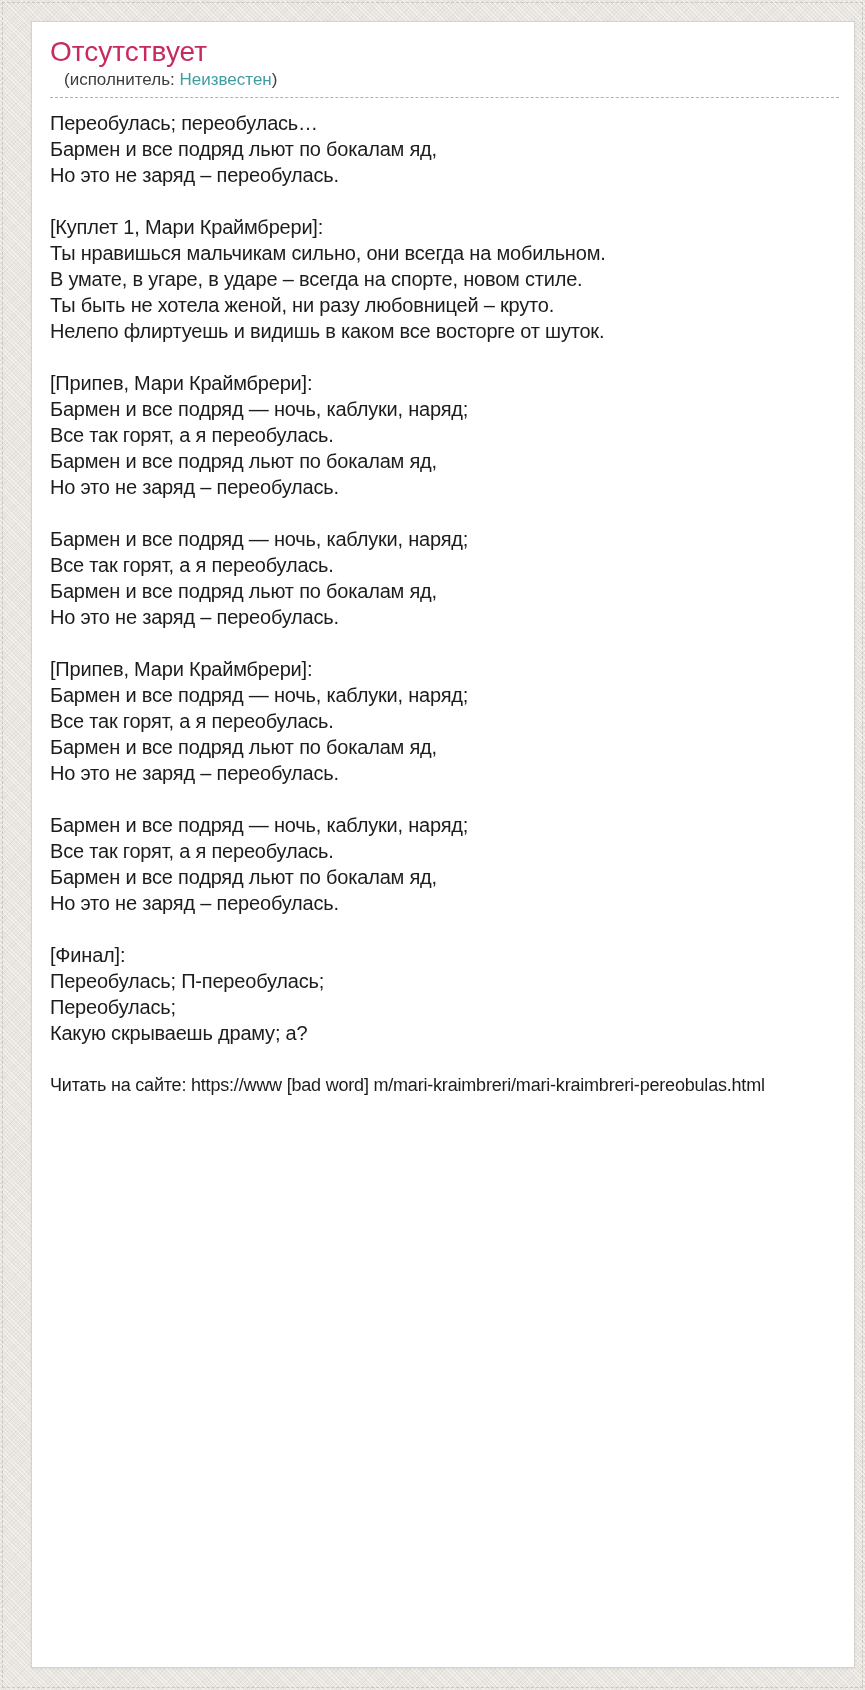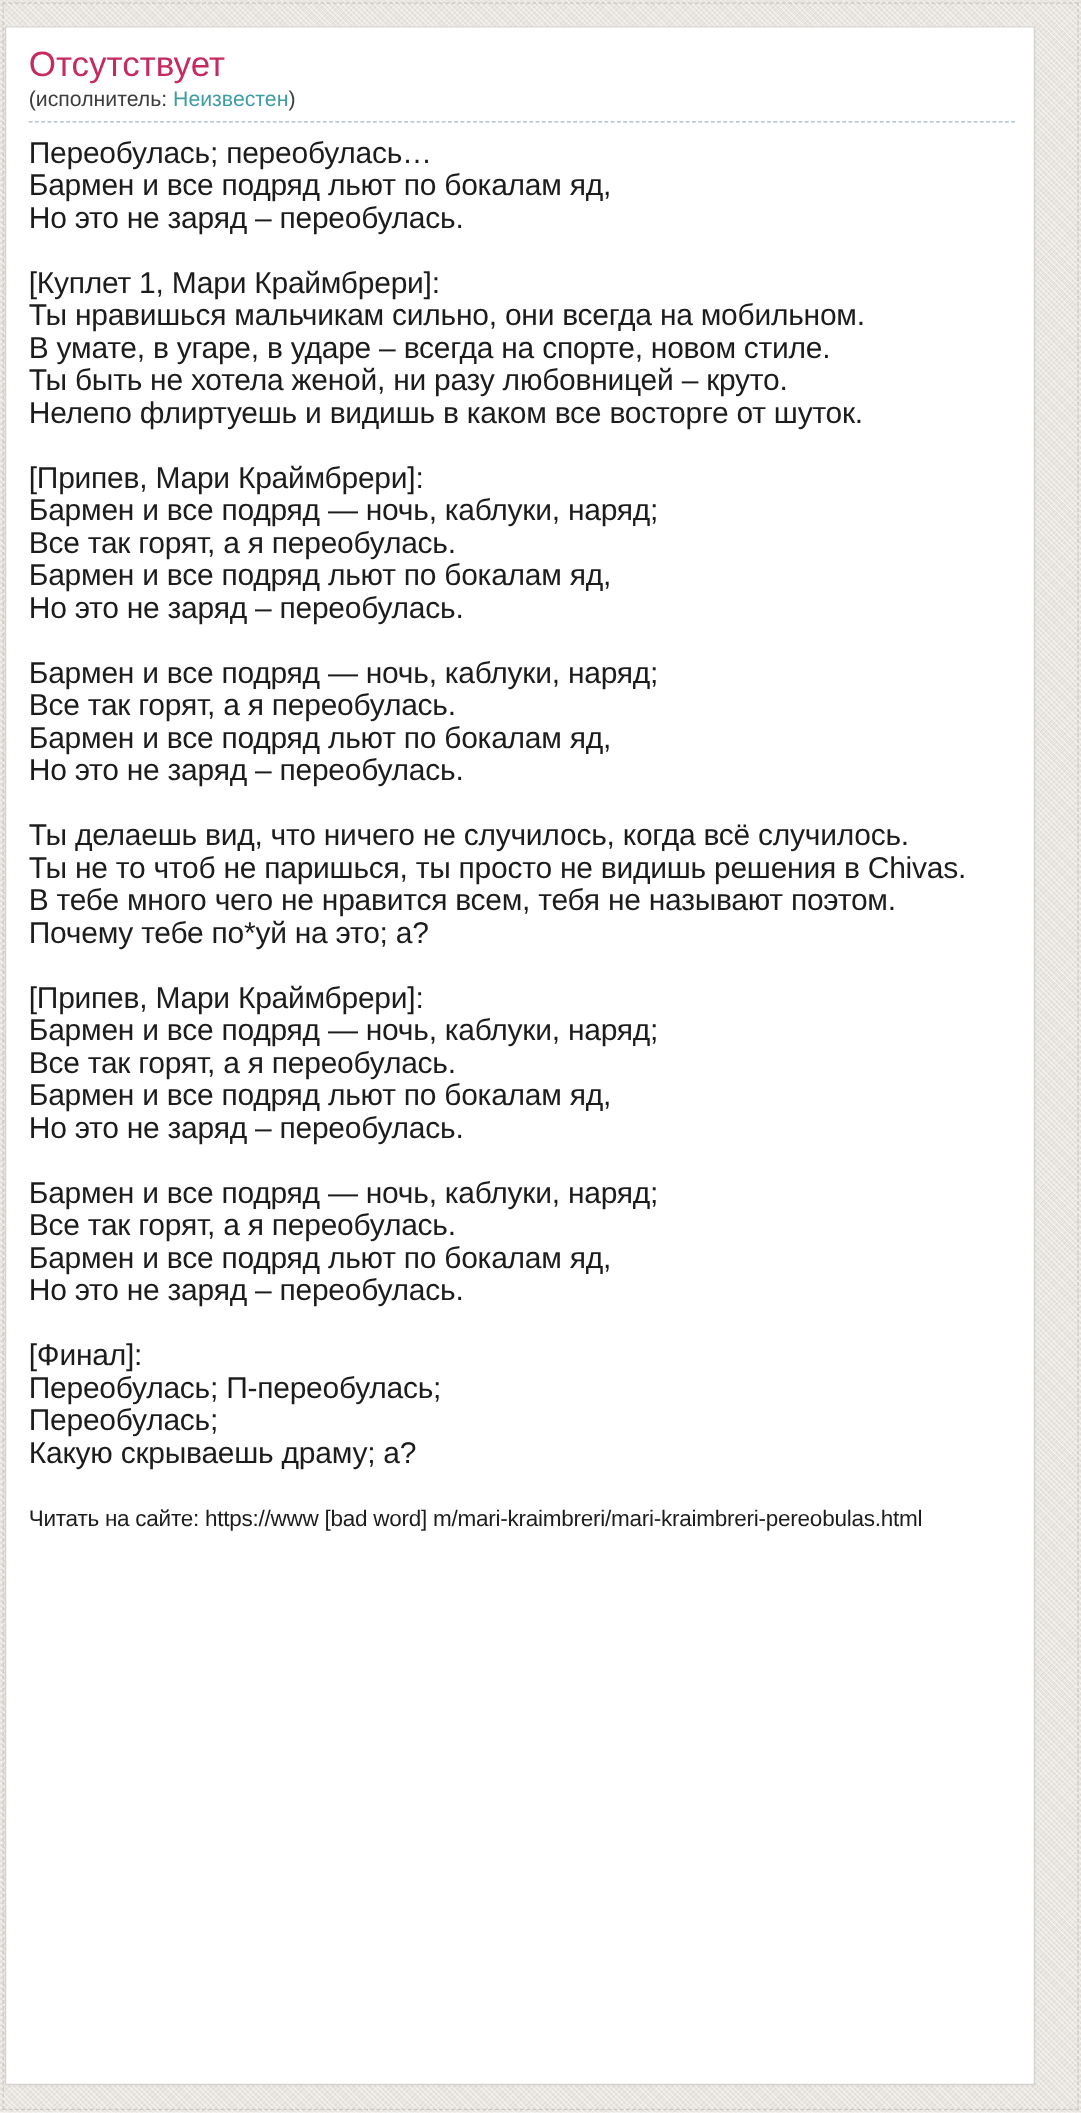--- a/index.html
+++ b/index.html
@@ -27,21 +27,21 @@
       repeating-linear-gradient(135deg, rgba(170,165,156,0.14) 0 1px, transparent 1px 3px);
   }
   .outer-dashed {
     position: absolute;
     inset: 2px;
     border: 1px dashed var(--outer-border);
     pointer-events: none;
   }
   .card {
     position: absolute;
-    left: 4px;
+    left: 31px;
     top: 21px;
     width: 824px;
     height: 1647px;
     background: var(--card-bg);
     border: 1px solid var(--card-border);
     box-shadow: 0 1px 2px rgba(0,0,0,0.06);
     padding: 13px 15px 24px 18px;
     overflow: hidden;
   }
   .header {
@@ -52,29 +52,30 @@
     margin: 0;
     font-size: 28px;
     line-height: 33px;
     font-weight: 400;
     color: var(--title-color);
   }
   .artist-line {
     font-size: 17px;
     line-height: 23px;
     color: var(--artist-text);
+    margin-left: 14px;
   }
   .artist-line a {
     color: var(--artist-link);
     text-decoration: none;
     cursor: pointer;
   }
   .lyrics {
     margin-top: 12px;
-    font-size: 24px;
+    font-size: 20px;
     line-height: 26px;
     color: var(--text-color);
     letter-spacing: -0.2px;
   }
   .lyrics p.stanza {
     margin: 0 0 26px 0;
   }
   p.footer-line {
     margin: 0;
     font-size: 18px;
@@ -93,20 +94,19 @@
   <div class="header">
     <h1 class="title">Отсутствует</h1>
     <div class="artist-line"><span>(исполнитель: </span><a>Неизвестен</a><span>)</span></div>
   </div>
 
   <div class="lyrics">
       <p class="stanza">Переобулась; переобулась…<br>Бармен и все подряд льют по бокалам яд,<br>Но это не заряд – переобулась.</p>
       <p class="stanza">[Куплет 1, Мари Краймбрери]:<br>Ты нравишься мальчикам сильно, они всегда на мобильном.<br>В умате, в угаре, в ударе – всегда на спорте, новом стиле.<br>Ты быть не хотела женой, ни разу любовницей – круто.<br>Нелепо флиртуешь и видишь в каком все восторге от шуток.</p>
       <p class="stanza">[Припев, Мари Краймбрери]:<br>Бармен и все подряд — ночь, каблуки, наряд;<br>Все так горят, а я переобулась.<br>Бармен и все подряд льют по бокалам яд,<br>Но это не заряд – переобулась.</p>
       <p class="stanza">Бармен и все подряд — ночь, каблуки, наряд;<br>Все так горят, а я переобулась.<br>Бармен и все подряд льют по бокалам яд,<br>Но это не заряд – переобулась.</p>
-      <p class="stanza">Ты делаешь вид, что ничего не случилось, когда всё случилось.<br>Ты не то чтоб не паришься, ты просто не видишь решения в Chivas.<br>В тебе много чего не нравится всем, тебя не называют поэтом.<br>Почему тебе по*уй на это; а?</p>
       <p class="stanza">[Припев, Мари Краймбрери]:<br>Бармен и все подряд — ночь, каблуки, наряд;<br>Все так горят, а я переобулась.<br>Бармен и все подряд льют по бокалам яд,<br>Но это не заряд – переобулась.</p>
       <p class="stanza">Бармен и все подряд — ночь, каблуки, наряд;<br>Все так горят, а я переобулась.<br>Бармен и все подряд льют по бокалам яд,<br>Но это не заряд – переобулась.</p>
       <p class="stanza">[Финал]:<br>Переобулась; П-переобулась;<br>Переобулась;<br>Какую скрываешь драму; а?</p>
     </div>
 
   <p class="footer-line">Читать на сайте: https://www [bad word] m/mari-kraimbreri/mari-kraimbreri-pereobulas.html</p>
 </div>
 
 </body></html>

